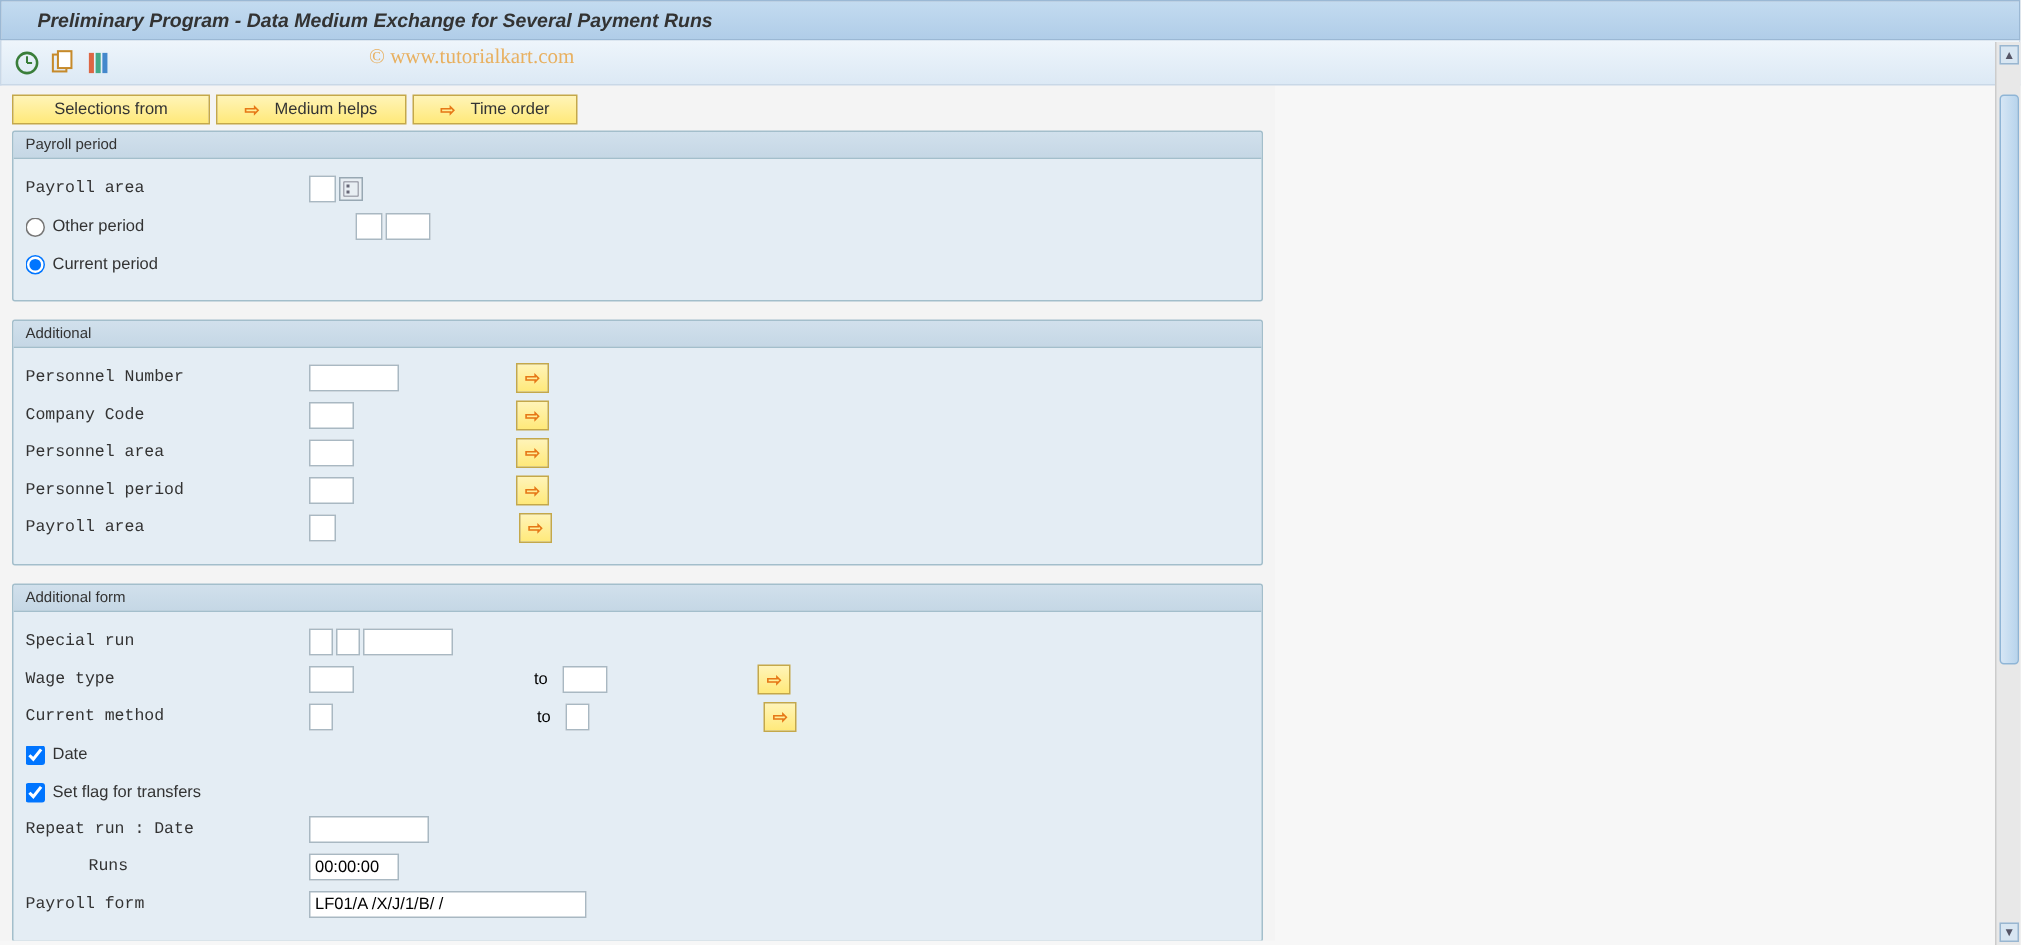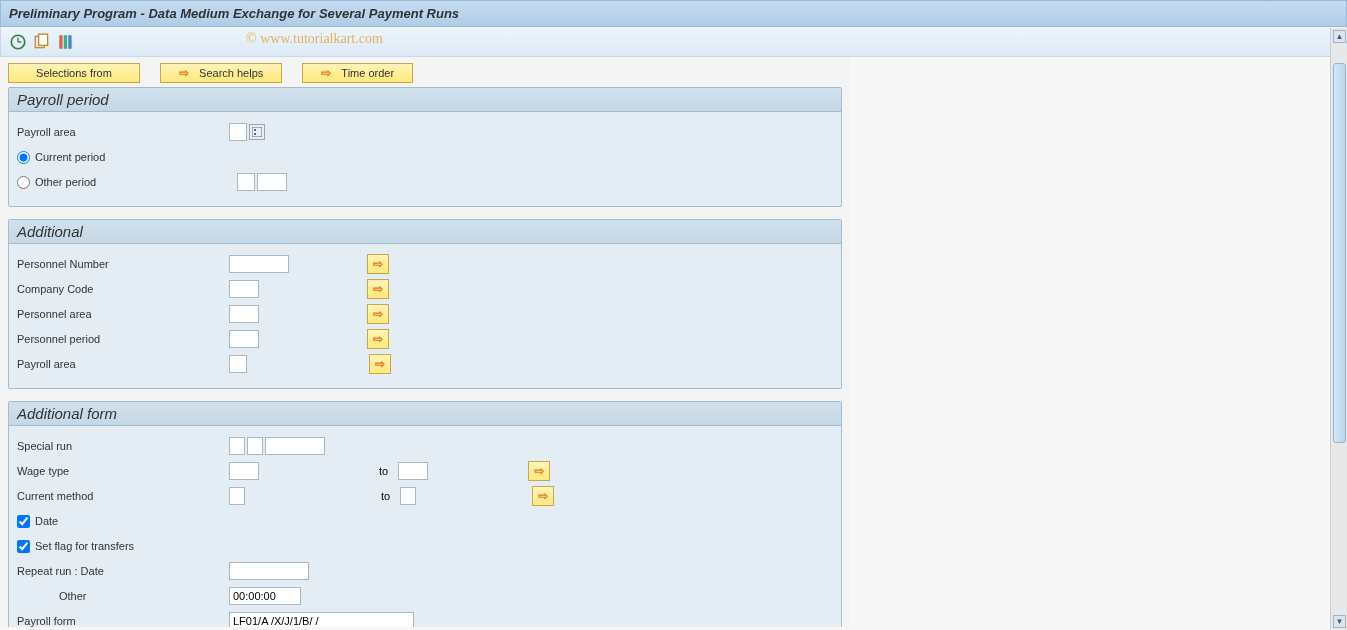--- a/index.html
+++ b/index.html
@@ -5,21 +5,21 @@
     * { box-sizing: border-box; margin: 0; padding: 0; font-family: Arial, Helvetica, sans-serif; font-size: 11px; }
     body { background: #f7f7f7; width: 1347px; height: 630px; overflow: hidden; }
     
     .title-bar {
       background: linear-gradient(to bottom, #c3dbf0, #b0cde8);
       border: 1px solid #9bb8d4;
       padding: 5px 8px;
       display: flex;
       align-items: center;
     }
-    .title-bar h1 { font-size: 13px; font-style: italic; font-weight: bold; color: #333; }
+    .title-bar h1 { font-size: 13px; font-style: italic; font-weight: bold; color: #333; margin-left: 16px; }
     
     .app-toolbar {
       background: linear-gradient(to bottom, #eef5fb, #dce9f5);
       border: 1px solid #c9d8e7;
       border-top: none;
       padding: 4px 8px;
       display: flex;
       gap: 6px;
       align-items: center;
       height: 30px;
@@ -28,21 +28,21 @@
     .tb-icon { width: 18px; height: 18px; display: inline-flex; align-items: center; justify-content: center; cursor: pointer; }
     .watermark { position: absolute; left: 245px; top: 4px; font-size: 14px; color: #e8b060; font-family: Georgia, serif; pointer-events: none; }
     
     .content-area { display: flex; height: calc(100% - 60px); }
     .main-panel { flex: 0 0 850px; padding: 6px 8px; background: #f4f4f4; overflow: hidden; }
     .scrollbar-track { width: 17px; background: #e8e8e8; border-left: 1px solid #ccc; position: absolute; right: 0; top: 28px; bottom: 0; }
     .scrollbar-thumb { position: absolute; top: 35px; width: 13px; left: 2px; height: 380px; background: linear-gradient(to right, #d6e6f5, #b8d4ec); border: 1px solid #8fb5d6; border-radius: 3px; }
     .scrollbar-arrow-up, .scrollbar-arrow-down { position: absolute; width: 13px; height: 13px; left: 2px; background: #d8e6f2; border: 1px solid #99b6d0; display:flex; align-items:center; justify-content:center; font-size:8px; color:#556; }
     .scrollbar-arrow-up { top: 2px; } .scrollbar-arrow-down { bottom: 2px; }
     
-    .button-row { display: flex; gap: 20px; margin-bottom: 4px; align-items: flex-end; }
+    .button-row { display: flex; gap: 4px; margin-bottom: 4px; align-items: flex-end; }
     .yellow-btn {
       background: linear-gradient(to bottom, #fff4b8, #ffe97a);
       border: 1px solid #c4a84a;
       padding: 2px 18px;
       height: 20px;
       display: flex;
       align-items: center;
       gap: 10px;
       cursor: pointer;
       font-size: 11px;
@@ -55,43 +55,42 @@
       border: 1px solid #a3becb;
       background: #e4edf4;
       margin-bottom: 12px;
       border-radius: 2px;
       overflow: hidden;
     }
     .group-title {
       background: linear-gradient(to bottom, #d1e0ec, #c5d7e5);
       border-bottom: 1px solid #a3becb;
       padding: 3px 8px;
-      font-size: 15px;
+      font-size: 10px;
       color: #333;
-      font-style: italic;
     }
     .group-body { padding: 6px 8px 10px; }
     
     .field-row { display: flex; align-items: center; margin: 3px 0; min-height: 22px; }
-    .field-label { width: 212px; color: #333; }
+    .field-label { width: 189px; color: #333; font-family: Liberation Mono, monospace; }
     .field-label.indent1 { padding-left: 42px; }
     
     input[type="text"] {
       border: 1px solid #a9b8c2;
       background: #fff;
       height: 18px;
       padding: 1px 3px;
       font-size: 11px;
     }
     input[type="text"].w-tiny { width: 16px; }
     input[type="text"].w-tiny2 { width: 18px; }
     input[type="text"].w-xs { width: 30px; }
     input[type="text"].w-med { width: 60px; }
     input[type="text"].w-date { width: 80px; }
-    input[type="text"].w-time { width: 72px; }
+    input[type="text"].w-time { width: 60px; }
     input[type="text"].w-long { width: 185px; }
     
     .f4-icon {
       margin-left: 2px; width: 16px; height: 16px; border: 1px solid #98a8b3;
       background: #e8eef3; display: inline-flex; align-items: center; justify-content: center;
       cursor: pointer; font-size: 9px; color: #333;
     }
     .f4-icon svg { width: 10px; height: 10px; }
     
     .multi-btn {
@@ -140,21 +139,21 @@
 
 <div class="content-area">
   <div class="main-panel">
 
     <div class="button-row">
       <button class="yellow-btn plain">
         <span>Selections from</span>
       </button>
       <button class="yellow-btn">
         <span class="arrow-orange">⇨</span>
-        <span>Search helps</span>
+        <span>Medium helps</span>
       </button>
       <button class="yellow-btn">
         <span class="arrow-orange">⇨</span>
         <span>Time order</span>
       </button>
     </div>
 
     <div class="group-box">
       <div class="group-title">Payroll period</div>
       <div class="group-body">
@@ -163,34 +162,34 @@
           <input type="text" class="w-tiny2" style="">
           <span class="f4-icon">
             <svg viewBox="0 0 10 10">
                 <rect x="0" y="0" width="10" height="10" fill="none" stroke="#667" stroke-width="1"></rect>
                 <rect x="2" y="2" width="2" height="2" fill="#667"></rect>
                 <rect x="2" y="6" width="2" height="2" fill="#667"></rect>
               </svg>
           </span>
         </div>
         <div class="field-row">
-          <label class="radio-label">
-            <input type="radio" name="period" checked="" style="">
-            <span>Current period</span>
-          </label>
-        </div>
-        <div class="field-row">
           <label class="radio-label" style="width: 220px;">
             <input type="radio" name="period" style="">
             <span>Other period</span>
           </label>
           <span class="tight-inputs">
             <input type="text" class="w-tiny2" style="">
             <input type="text" class="w-xs" style="">
           </span>
+        </div>
+        <div class="field-row">
+          <label class="radio-label">
+            <input type="radio" name="period" checked="" style="">
+            <span>Current period</span>
+          </label>
         </div>
       </div>
     </div>
 
     <div class="group-box">
       <div class="group-title">Additional</div>
       <div class="group-body">
         <div class="field-row">
           <span class="field-label">Personnel Number</span>
           <input type="text" class="w-med" style="">
@@ -263,21 +262,21 @@
           <label class="check-label">
             <input type="checkbox" checked="" style="">
             <span>Set flag for transfers</span>
           </label>
         </div>
         <div class="field-row">
           <span class="field-label">Repeat run     : Date</span>
           <input type="text" class="w-date" style="">
         </div>
         <div class="field-row">
-          <span class="field-label indent1">Other</span>
+          <span class="field-label indent1">Runs</span>
           <input type="text" class="w-time" value="00:00:00" style="">
         </div>
         <div class="field-row">
           <span class="field-label">Payroll form</span>
           <input type="text" class="w-long" value="LF01/A /X/J/1/B/ /" style="">
         </div>
 
       </div>
     </div>
 

